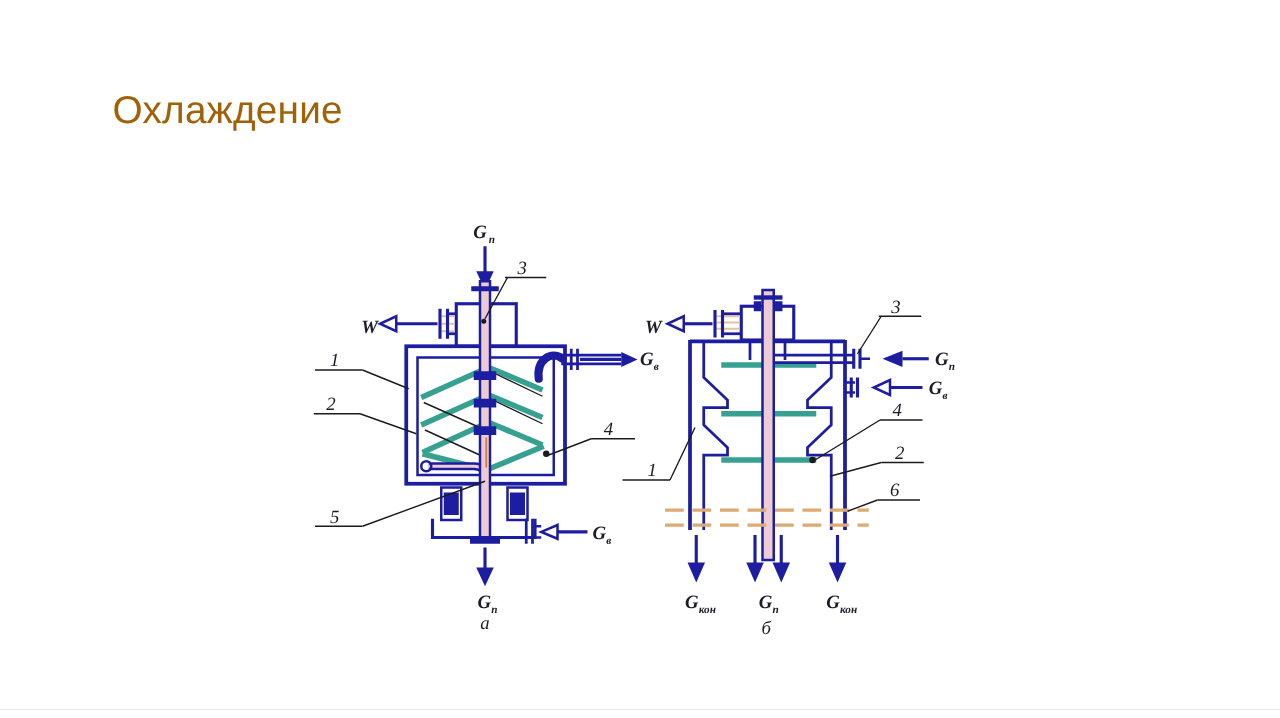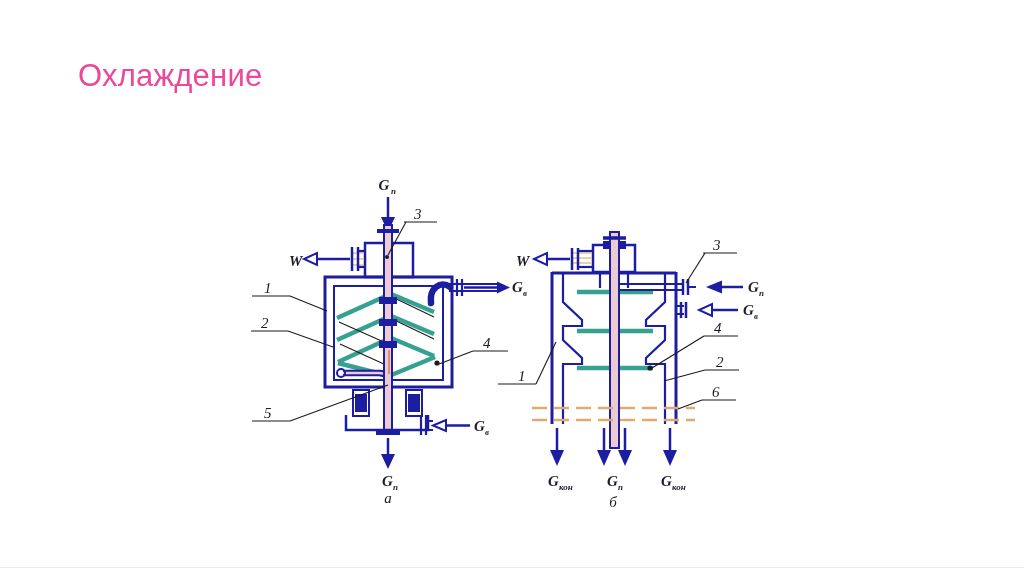--- a/index.html
+++ b/index.html
@@ -1,19 +1,19 @@
 <!DOCTYPE html>
 <html><head>
 <meta charset="utf-8">
 <style>
   html,body{margin:0;padding:0;background:#fff;}
   .slide{position:relative;width:1024px;height:574px;background:#ffffff;overflow:hidden;
          font-family:"Liberation Sans", sans-serif;}
-  .title{position:absolute;left:78px;top:58px;margin:0;font-size:31px;font-weight:400;
-         color:#ec4899;letter-spacing:.2px;font-family:"Liberation Sans", sans-serif;}
+  .title{position:absolute;left:78px;top:58px;margin:12px;font-size:31px;font-weight:400;
+         color:#a16207;letter-spacing:.2px;font-family:"Liberation Sans", sans-serif;}
   .fig{position:absolute;left:0;top:0;}
   .bottom-line{position:absolute;left:0;top:567px;width:1024px;height:1px;background:#ebebeb;}
   
   .bl{stroke:#1d1da1;fill:none;}
   .s3{stroke-width:3;} .s25{stroke-width:2.5;} .s22{stroke-width:2.2;} .s2{stroke-width:2;}
   .pipe{stroke:#1d1da1;fill:none;stroke-width:6.5;}
   .pipecore{stroke:#ecccd2;fill:none;stroke-width:2.5;}
   .teal{stroke:#36a191;fill:none;stroke-width:4.5;}
   .thin{stroke:#1b1b1b;fill:none;stroke-width:1.1;}
   .lead{stroke:#1b1b1b;fill:none;stroke-width:1.1;}

